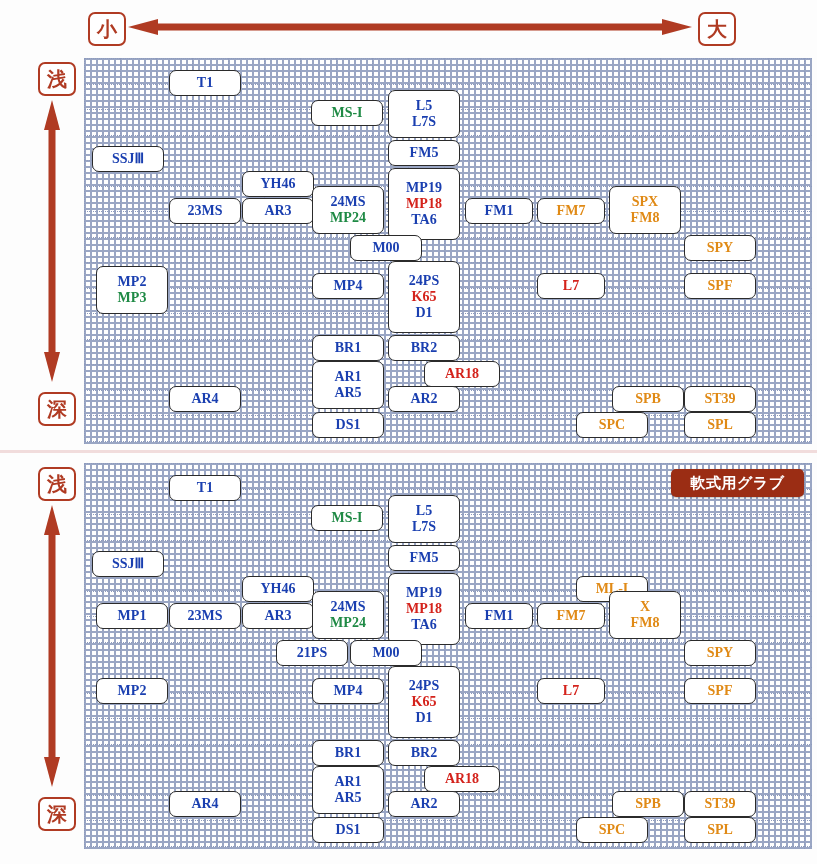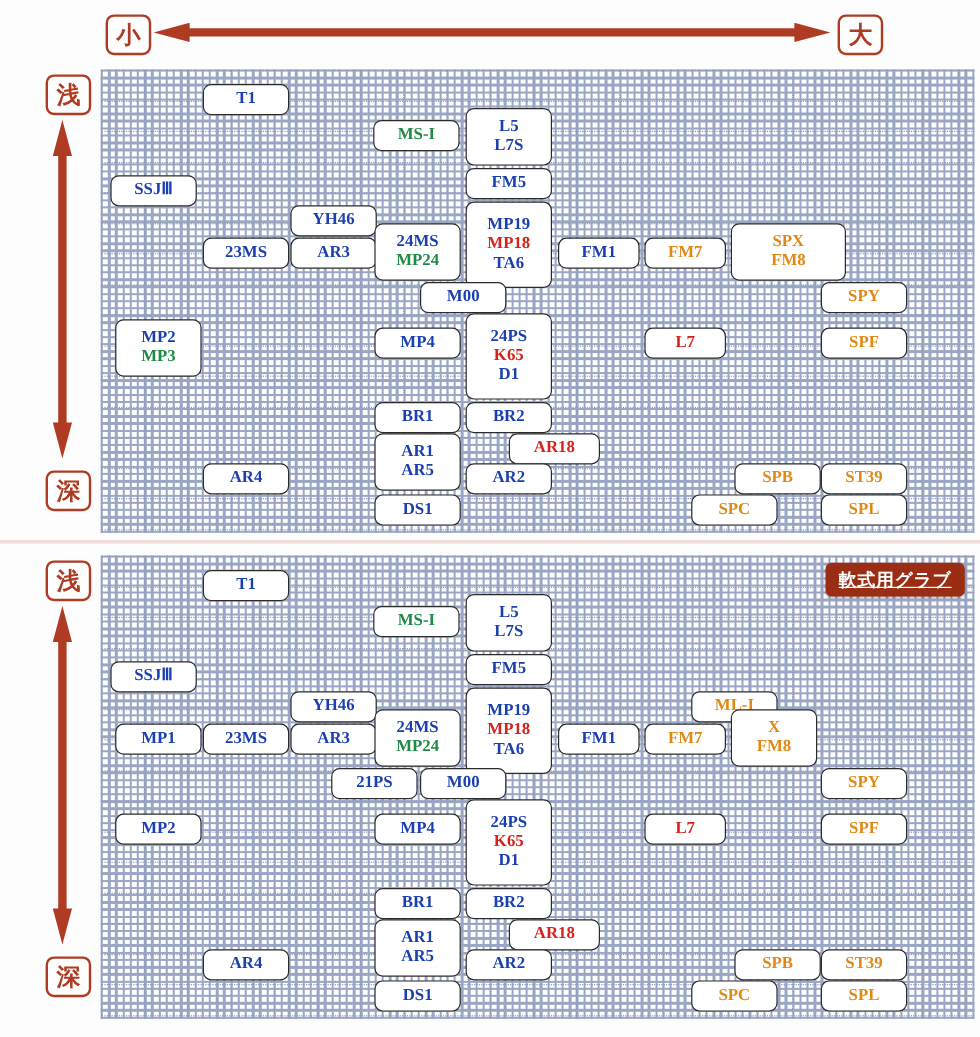--- a/index.html
+++ b/index.html
@@ -239,21 +239,21 @@
       <div class="item" style="left: 228px; top: 128px; width: 72px; height: 48px;">
         <span class="c-blue">24MS</span>
         <span class="c-green">MP24</span>
       </div>
       <div class="item" style="left: 381px; top: 140px; width: 68px; height: 26px;">
         <span class="c-blue">FM1</span>
       </div>
       <div class="item" style="left: 453px; top: 140px; width: 68px; height: 26px;">
         <span class="c-orange">FM7</span>
       </div>
-      <div class="item" style="left: 525px; top: 128px; width: 96px; height: 48px;">
+      <div class="item" style="left: 525px; top: 128px; width: 72px; height: 48px;">
         <span class="c-orange">SPX</span>
         <span class="c-orange">FM8</span>
       </div>
       <div class="item" style="left: 266px; top: 177px; width: 72px; height: 26px;">
         <span class="c-blue">M00</span>
       </div>
       <div class="item" style="left: 600px; top: 177px; width: 72px; height: 26px;">
         <span class="c-orange">SPY</span>
       </div>
       <div class="item" style="left: 12px; top: 208px; width: 72px; height: 48px;">
@@ -353,21 +353,21 @@
         <div class="vline" style="left: 432px;"></div>
         <div class="vline" style="left: 468px;"></div>
         <div class="vline" style="left: 504px;"></div>
         <div class="vline" style="left: 540px;"></div>
         <div class="vline" style="left: 576px;"></div>
         <div class="vline" style="left: 612px;"></div>
         <div class="vline" style="left: 648px;"></div>
         <div class="vline" style="left: 684px;"></div>
         <div class="vline" style="left: 720px;"></div>
       </div>
-    <div class="ribbon" style="right:8px; top:6px; width:116px; height:28px; line-height:28px;text-decoration:underline;">軟式用グラブ</div>
+    <div class="ribbon" style="right:8px; top:6px; width:133px; height:28px; line-height:28px;">軟式用グラブ</div>
   <div class="item" style="left: 85px; top: 12px; width: 72px; height: 26px;">
         <span class="c-blue">T1</span>
       </div>
       <div class="item" style="left: 227px; top: 42px; width: 72px; height: 26px;">
         <span class="c-green">MS-I</span>
       </div>
       <div class="item" style="left: 304px; top: 32px; width: 72px; height: 48px;">
         <span class="c-blue">L5</span>
         <span class="c-blue">L7S</span>
       </div>

